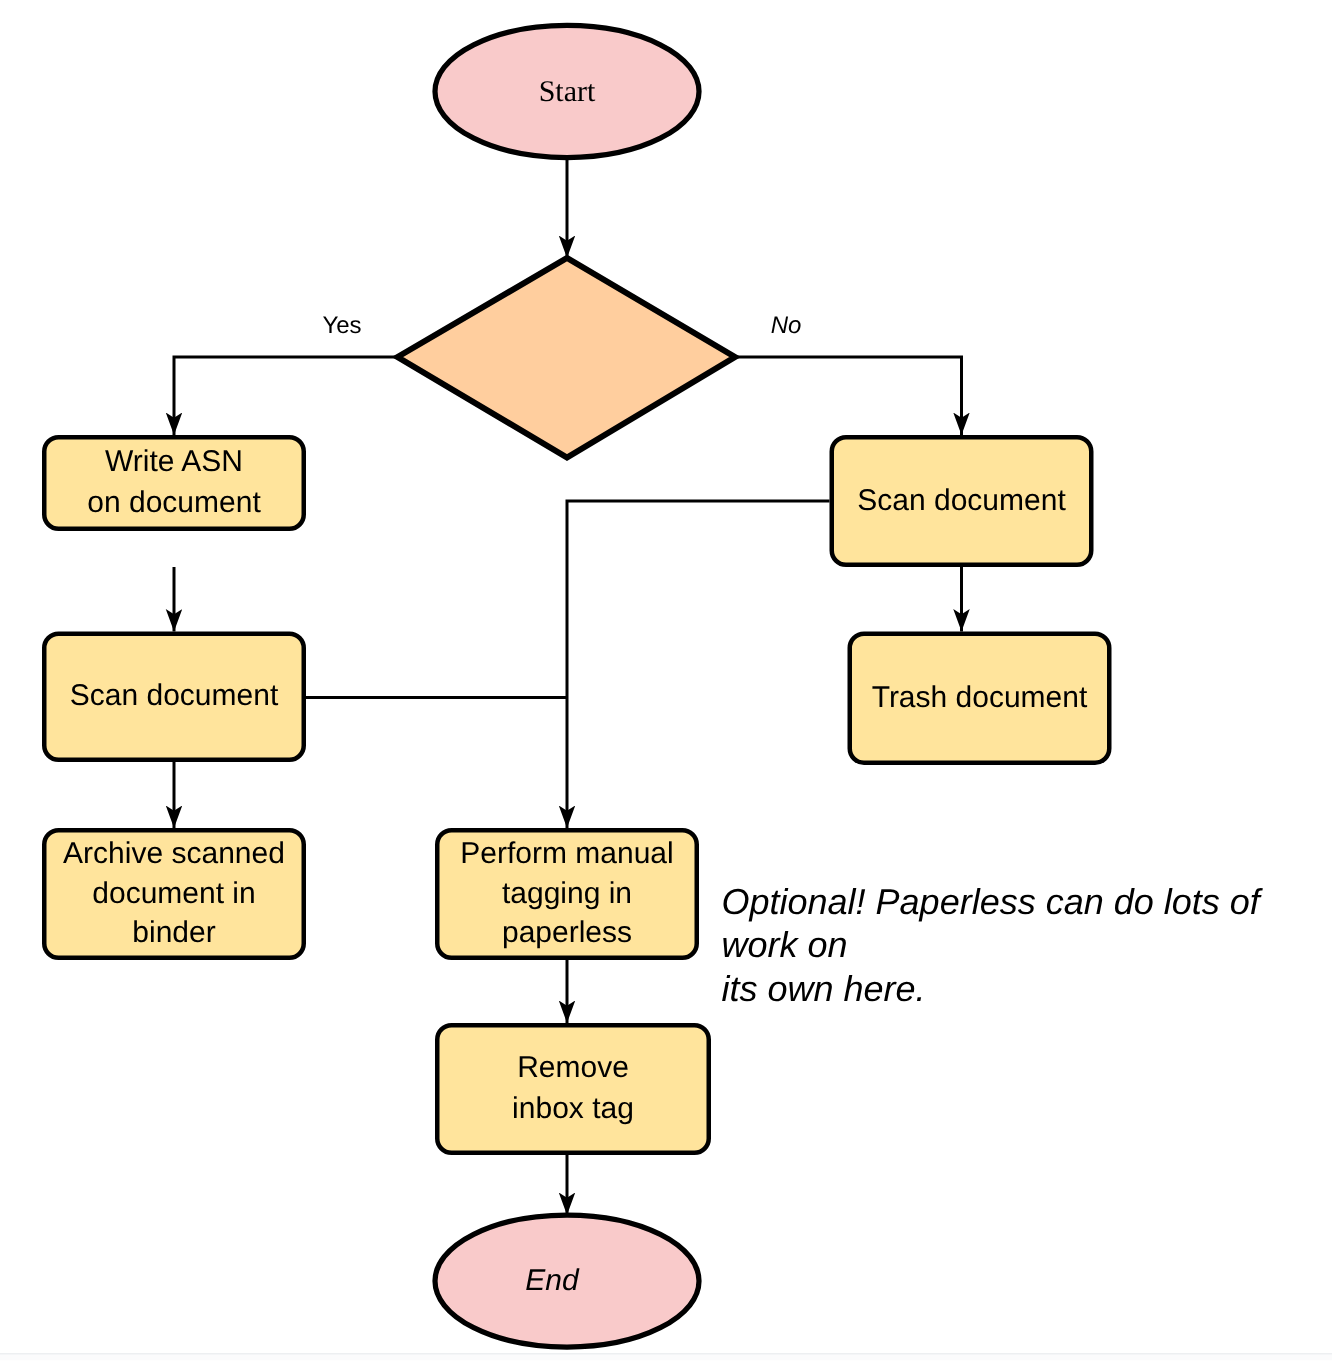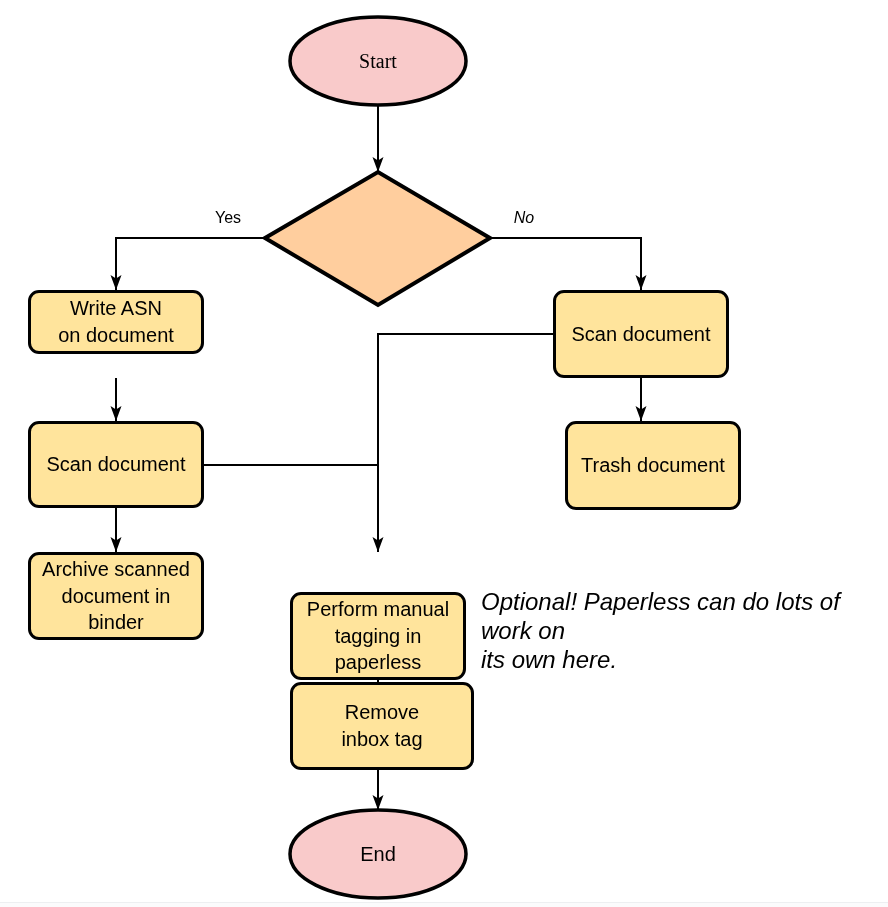--- a/index.html
+++ b/index.html
@@ -107,21 +107,21 @@
     <ellipse cx="378" cy="61" rx="88" ry="44" fill="#f9caca" stroke="#000000" stroke-width="3.5"></ellipse>
     <polygon points="265,238 378,172 490,238 378,305" fill="#ffce9e" stroke="#000000" stroke-width="4"></polygon>
     <ellipse cx="378" cy="854" rx="88" ry="44" fill="#f9caca" stroke="#000000" stroke-width="3.5"></ellipse>
   </svg>
 
   <div class="shape-label" style="left:290px; top:17px; width:176px; height:88px;font-family:Liberation Serif, serif;">
     <span>Start</span>
   </div>
 
 
-  <div class="shape-label" style="left:290px; top:810px; width:176px; height:88px;">
+  <div class="shape-label" style="left:280px; top:810px; width:176px; height:88px;font-style:italic;">
     <span>End</span>
   </div>
 
   <span class="branch-label" style="left:208px; top:209px;">Yes</span>
   <span class="branch-label" style="left:504px; top:209px;font-style:italic;">No</span>
 
   <div class="node" style="left:28px; top:290px; width:176px; height:64px;">
     <span class="multiline">Write ASN
 on document</span>
   </div>
@@ -137,21 +137,21 @@
   </div>
 
   <div class="node" style="left:553px; top:290px; width:176px; height:88px;">
     <span>Scan document</span>
   </div>
 
   <div class="node" style="left:553px; top:421px; width:176px; height:89px;margin-left:12px;">
     <span>Trash document</span>
   </div>
 
-  <div class="node" style="left:290px; top:552px; width:176px; height:88px;margin-top:40px;">
+  <div class="node" style="left:290px; top:552px; width:176px; height:88px;">
     <span class="multiline">Perform manual
 tagging in
 paperless</span>
   </div>
 
   <div class="node" style="left:290px; top:682px; width:184px; height:88px;">
     <span class="multiline">Remove
 inbox tag</span>
   </div>
 

